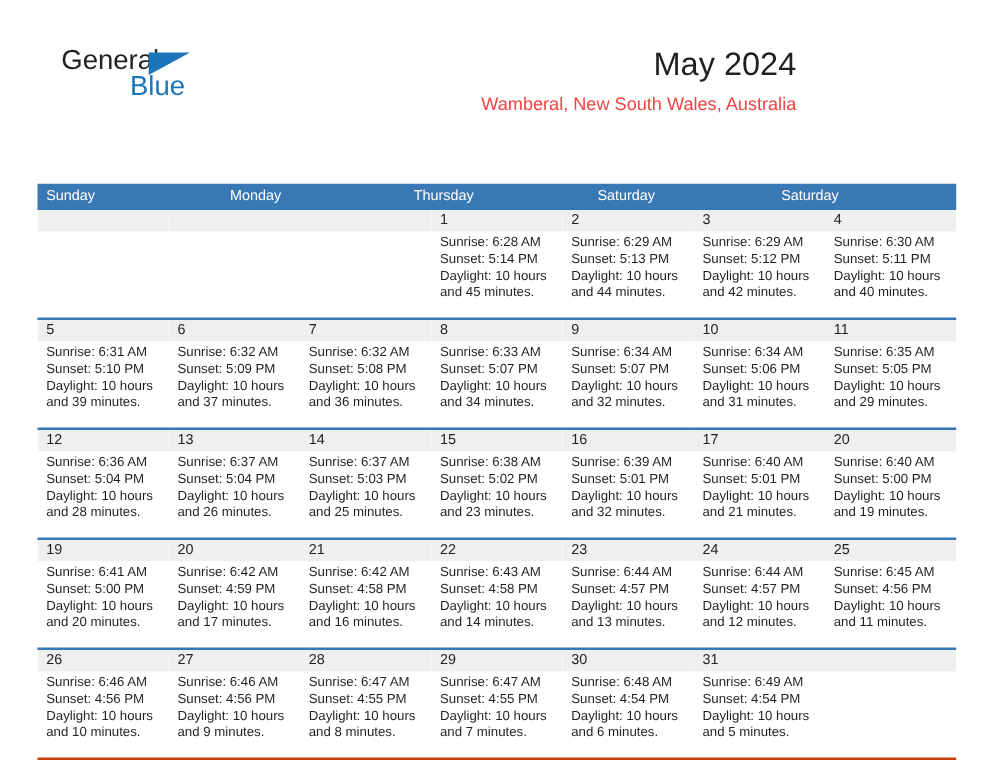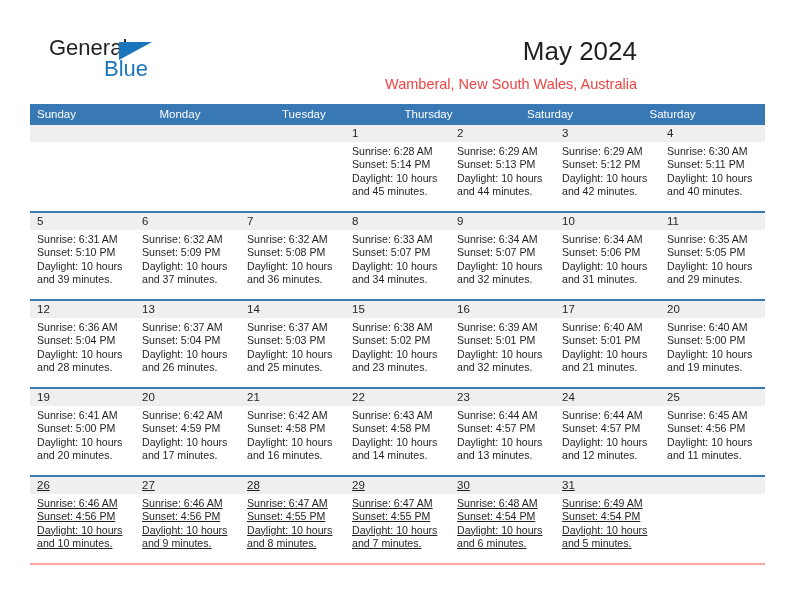--- a/index.html
+++ b/index.html
@@ -86,39 +86,39 @@
   .calendar {
     position: absolute;
     left: 30px;
     top: 104px;
     width: 735px;
   }
   .dow-row {
     display: flex;
     background: #3878b4;
     height: 21px;
+    margin-top: 43px;
   }
   .dow {
     flex: 1 1 0;
     color: #ffffff;
     font-size: 11.5px;
     line-height: 21px;
     padding-left: 7px;
     box-sizing: border-box;
     white-space: nowrap;
   }
   .week {
     display: flex;
     border-bottom: 2px solid #3878b4;
     height: 88px;
     box-sizing: border-box;
   }
   .week:last-child {
-    border-bottom: 2px solid #fca5a5;
-    text-decoration: underline;
+    border-bottom: 2px solid #c2410c;
   }
   .cell {
     flex: 1 1 0;
     box-sizing: border-box;
     padding: 0;
     position: relative;
     overflow: hidden;
   }
   .cell .daynum {
     height: 17px;
@@ -156,21 +156,20 @@
     </div>
 
     <div class="title">May 2024</div>
     <div class="subtitle">Wamberal, New South Wales, Australia</div>
   </div>
 
   <div class="calendar">
     <div class="dow-row" id="dow-row">
         <div class="dow">Sunday</div>
         <div class="dow">Monday</div>
-        <div class="dow">Tuesday</div>
         <div class="dow">Thursday</div>
         <div class="dow">Saturday</div>
         <div class="dow">Saturday</div>
       </div>
     <div id="weeks-container">
         <div class="week">
           <div class="cell empty">
             <div class="daynum"></div>
             <div class="lines">
               <div></div>

